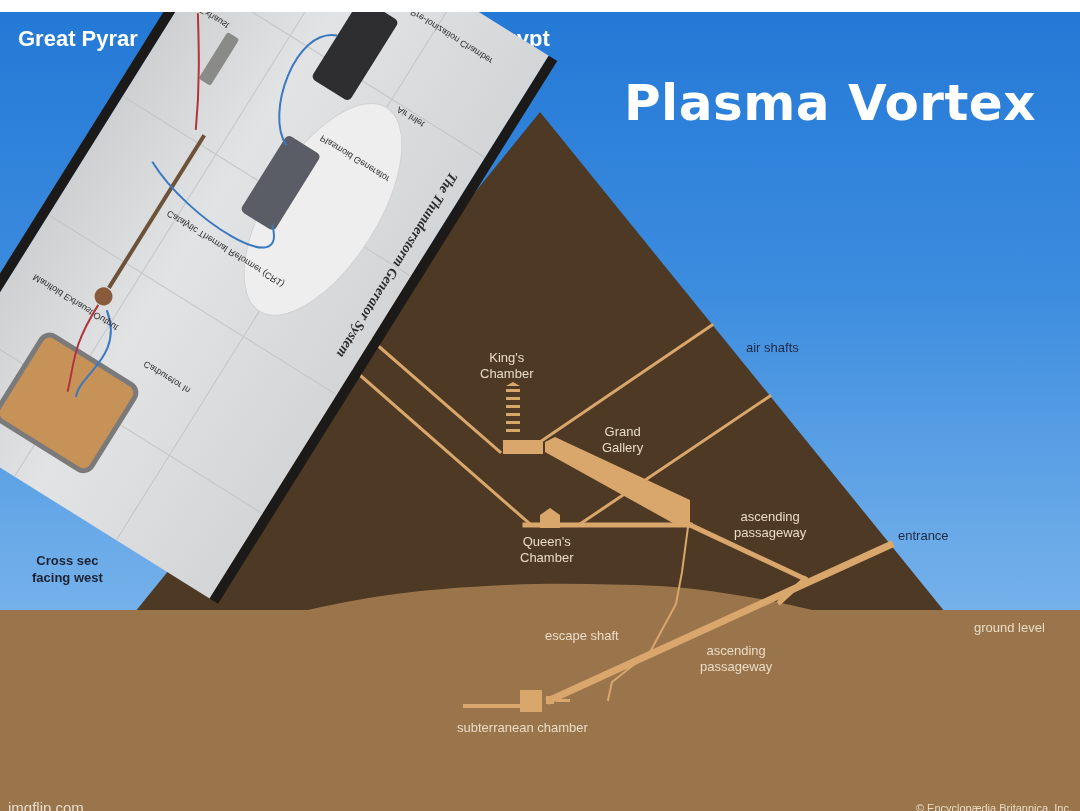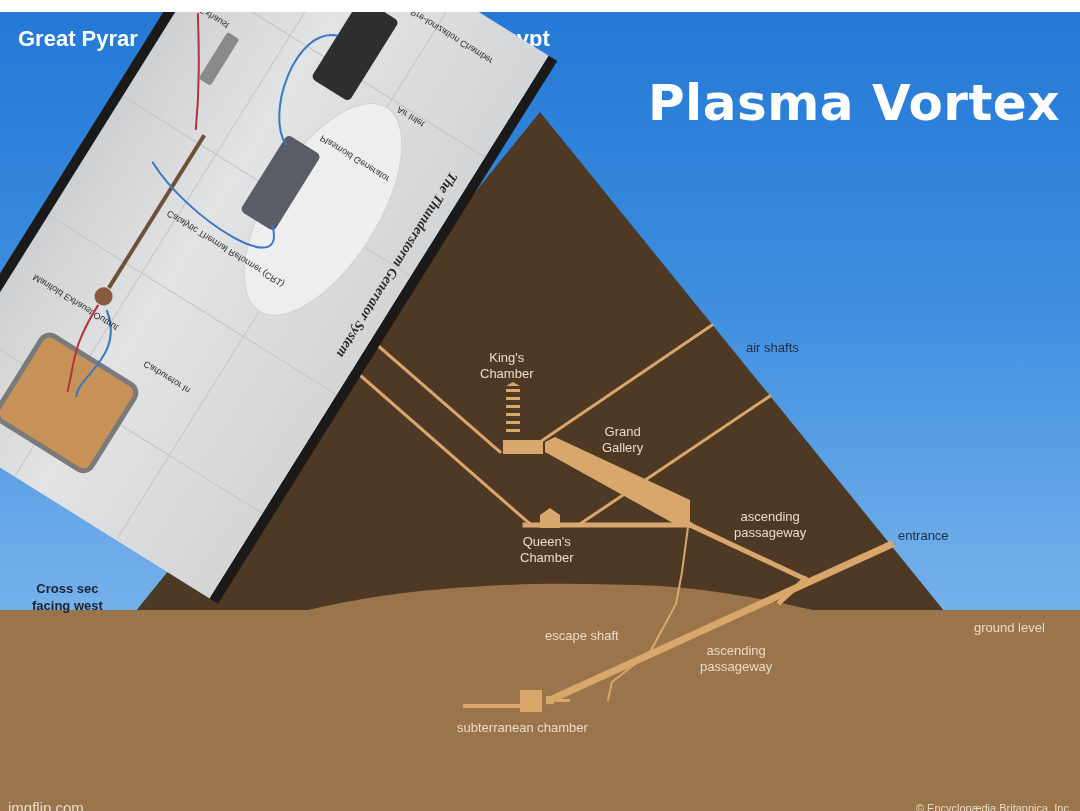--- a/index.html
+++ b/index.html
@@ -4,22 +4,22 @@
 <style>
   html, body { margin: 0; padding: 0; }
   body { width: 1080px; height: 811px; overflow: hidden; position: relative; font-family: "Liberation Sans", sans-serif; }
   #stage { position: absolute; left: 0; top: 12px; width: 1080px; height: 811px; overflow: hidden;
     background: linear-gradient(180deg, #2479d6 0%, #3d8ddf 35%, #6aaae8 65%, #94c6f2 100%); }
   .abs { position: absolute; }
   .lbl { position: absolute; color: #eadbc5; font-size: 13px; line-height: 16px; text-align: center; white-space: nowrap; }
   .lbl.dark { color: #1f2a44; }
   .title-tl { left: 18px; top: 14px; color: #fff; font-size: 22px; font-weight: bold; }
   .title-tr { left: 620px; top: 14px; color: #fff; font-size: 22px; font-weight: bold; }
-  .cross { left: 32px; top: 540px; color: #1d2233; font-size: 13px; font-weight: bold; text-align: center; line-height: 17px; margin-top: 28px; }
-  .caption-top { position: absolute; left: 600px; top: 62px; width: 460px; text-align: right; color: #fff;
+  .cross { left: 32px; top: 540px; color: #1d2233; font-size: 13px; font-weight: bold; text-align: center; line-height: 17px; }
+  .caption-top { position: absolute; left: 600px; top: 62px; width: 460px; text-align: center; color: #fff;
     font-family: "DejaVu Sans", sans-serif; font-weight: bold; font-size: 50px; line-height: 58px; letter-spacing: 0.5px; }
   .caption-bottom { position: absolute; left: 8px; top: 612px; color: #fff;
     font-family: "DejaVu Sans", sans-serif; font-weight: bold; font-size: 52px; line-height: 64px; letter-spacing: 0.5px; }
   .watermark { left: 8px; top: 787px; color: #e9dccb; font-size: 15px; }
   .credit { right: 8px; top: 790px; color: #eadbc5; font-size: 11px; }
   #photo { position: absolute; left: 55px; top: -95px; width: 360px; height: 640px;
     transform: rotate(32deg); transform-origin: center center;
     background: linear-gradient(90deg, #cfd0d2 0%, #e2e3e4 40%, #d4d5d7 100%);
     border-left: 10px solid #1c1a19; border-right: 10px solid #1c1a19; box-sizing: border-box; overflow: hidden; }
   .ph-lbl { position: absolute; color: #2a2a2a; font-size: 9px; line-height: 10px; transform: rotate(180deg) scaleX(-1); white-space: nowrap; }

